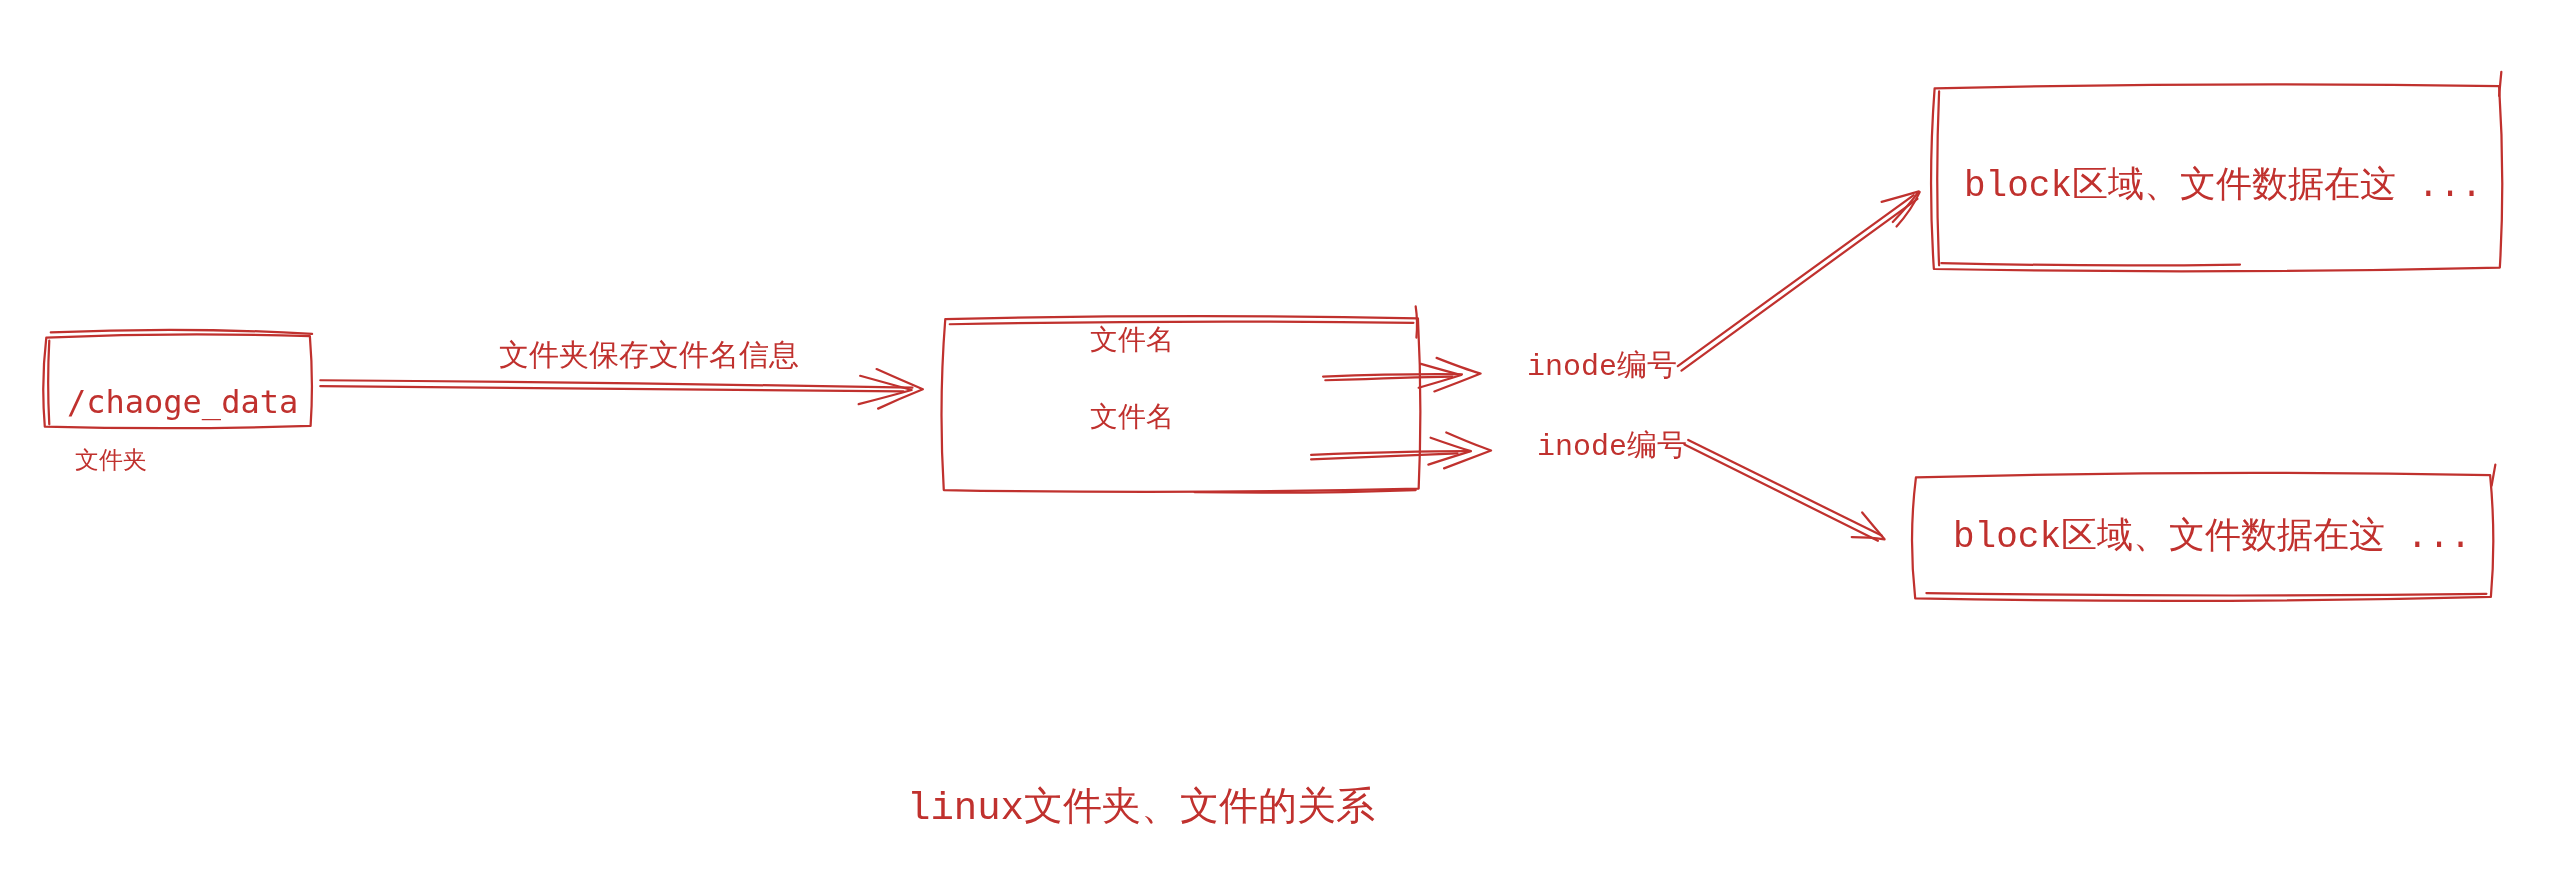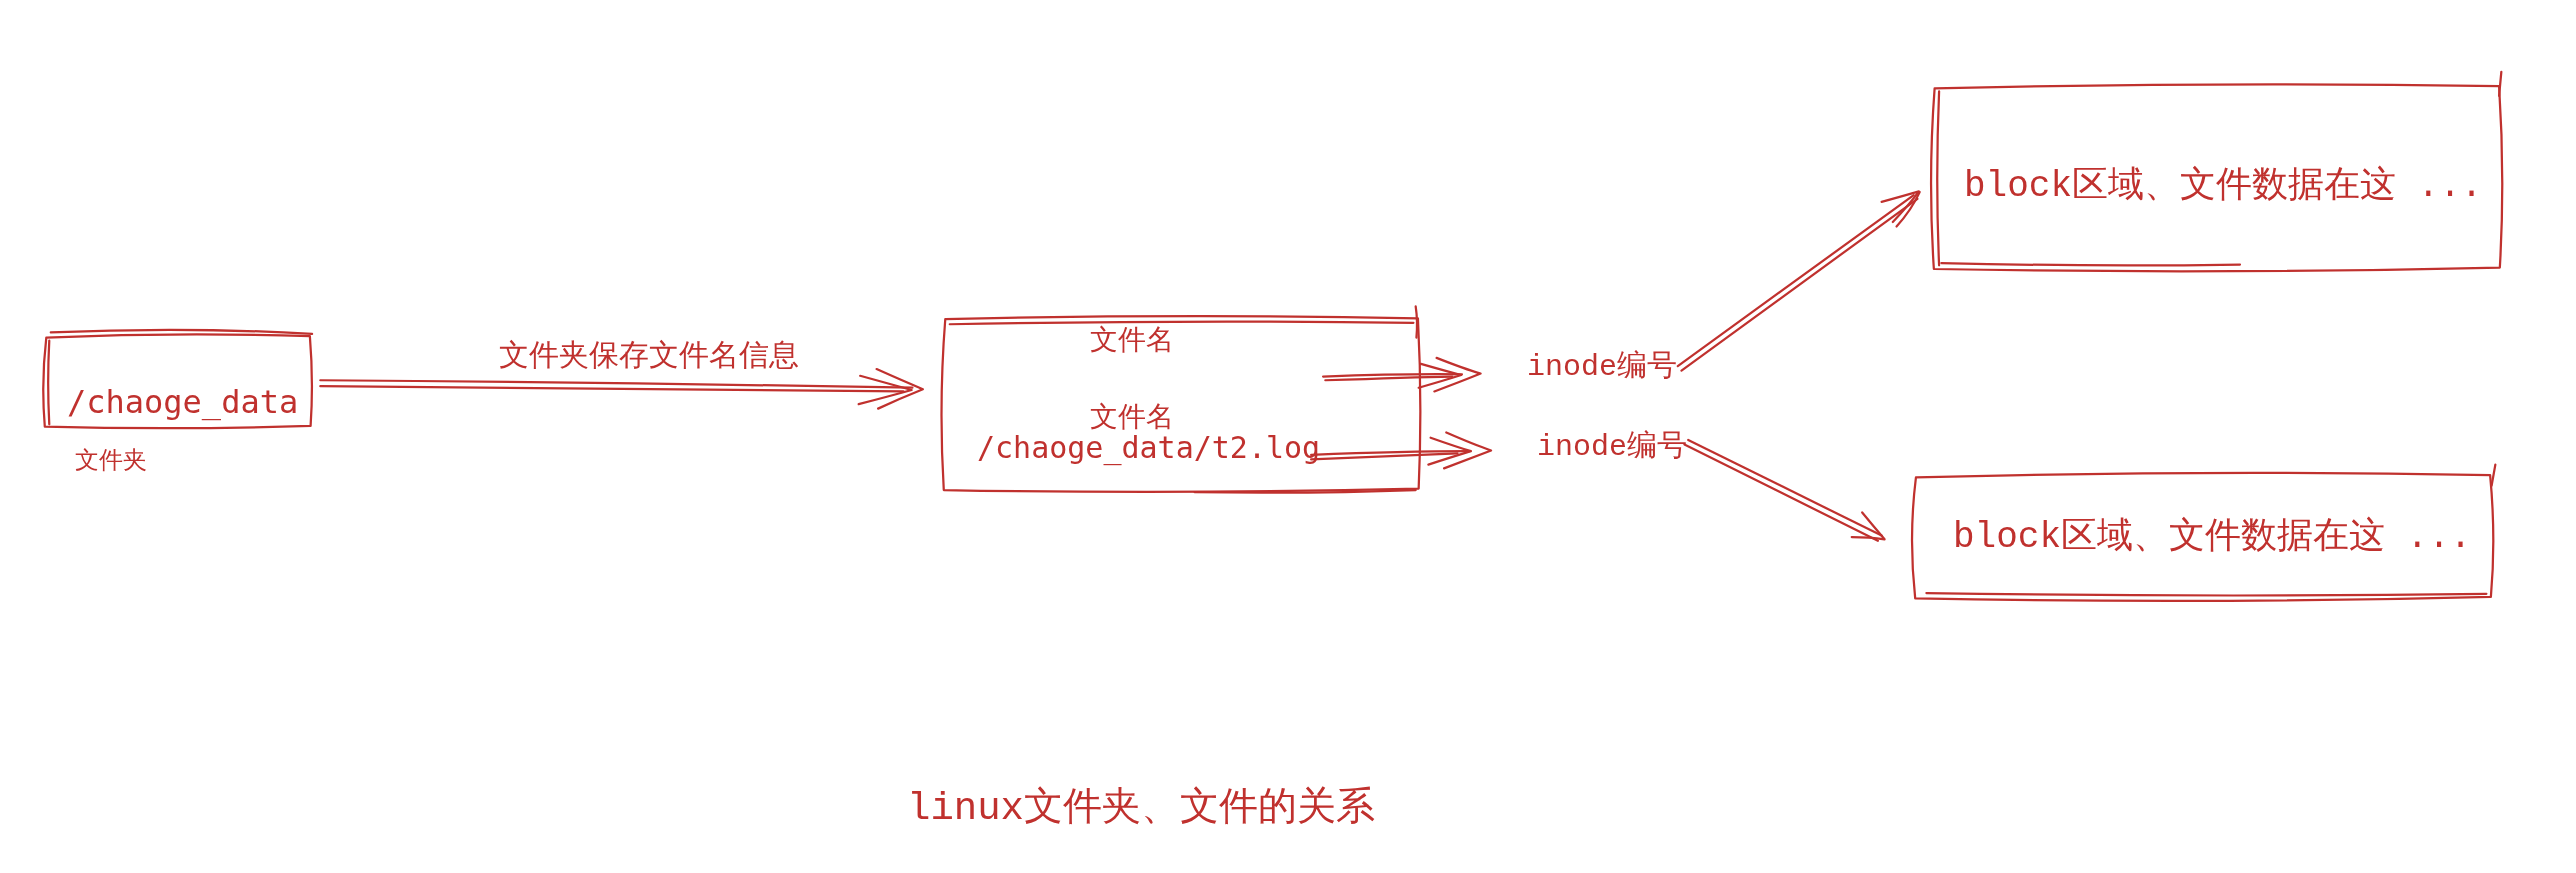--- a/index.html
+++ b/index.html
@@ -86,21 +86,20 @@
 
   <div class="t sans" style="left:75px; top:448px; font-size:24px;">文件夹</div>
 
   <div class="t sans" style="left:499px; top:340px; font-size:30px;">文件夹保存文件名信息</div>
 
   <div class="t sans" style="left:1090px; top:326px; font-size:28px;">文件名</div>
 
 
   <div class="t sans" style="left:1090px; top:403px; font-size:28px;">文件名</div>
 
-  <div class="t mono" style="left:977px; top:433px; font-size:30px;">/chaoge_data/t2.log</div>
 
   <div class="t mixed" style="left:1527px; top:352px; font-size:30px;">inode编号</div>
 
   <div class="t mixed" style="left:1537px; top:432px; font-size:30px;">inode编号</div>
 
   <div class="t mixed" style="left:1964px; top:169px; font-size:36px;">block区域、文件数据在这 ...</div>
 
   <div class="t mixed" style="left:1953px; top:520px; font-size:36px;">block区域、文件数据在这 ...</div>
 
   <div class="t mixed" style="left:907px; top:790px; font-size:39px;">linux文件夹、文件的关系</div>

